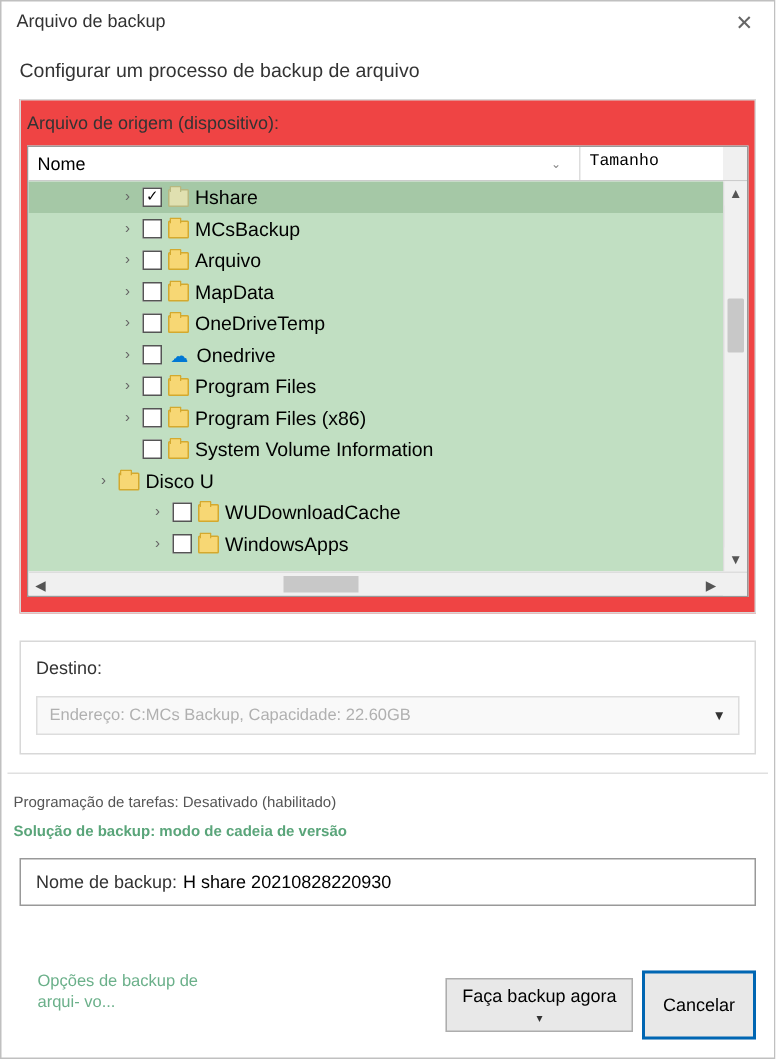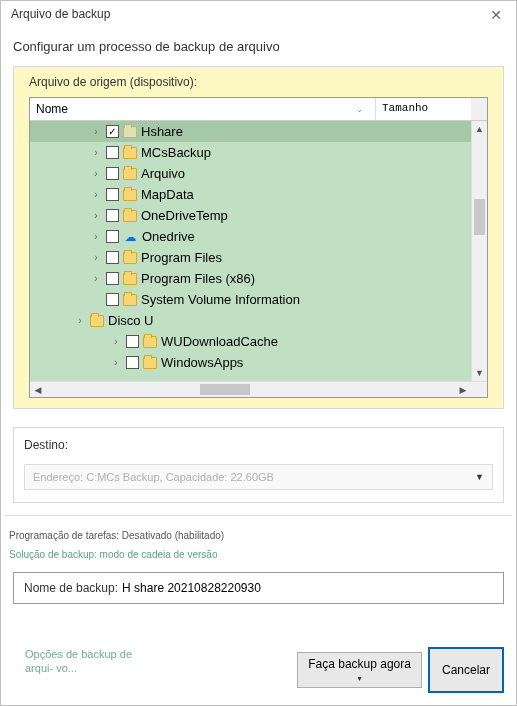--- a/index.html
+++ b/index.html
@@ -33,22 +33,22 @@
     padding: 0 4px;
   }
   .subtitle {
     padding: 10px 12px 8px;
     font-size: 13px;
     color: #333;
   }
   .source-group {
     margin: 4px 12px 8px;
     border: 1px solid #d8d8d8;
-    padding: 8px 15px 10px;
-    background: #fef9c3;
+    padding: 8px 4px 10px;
+    background: #ef4444;
   }
   .source-label {
     font-size: 12px;
     color: #333;
     margin-bottom: 8px;
     display: block;
   }
   .tree-wrap {
     border: 1px solid #999;
     background: #fff;
@@ -243,20 +243,21 @@
   }
   .sched-line {
     padding: 6px 8px;
     font-size: 10px;
     color: #555;
   }
   .sol-line {
     padding: 2px 8px 6px;
     font-size: 10px;
     color: #5aa57a;
+    font-weight: bold;
   }
   .name-row {
     margin: 6px 12px 10px;
     border: 1px solid #999;
     padding: 8px 10px;
     font-size: 12px;
     color: #333;
     display: flex;
     gap: 4px;
   }

